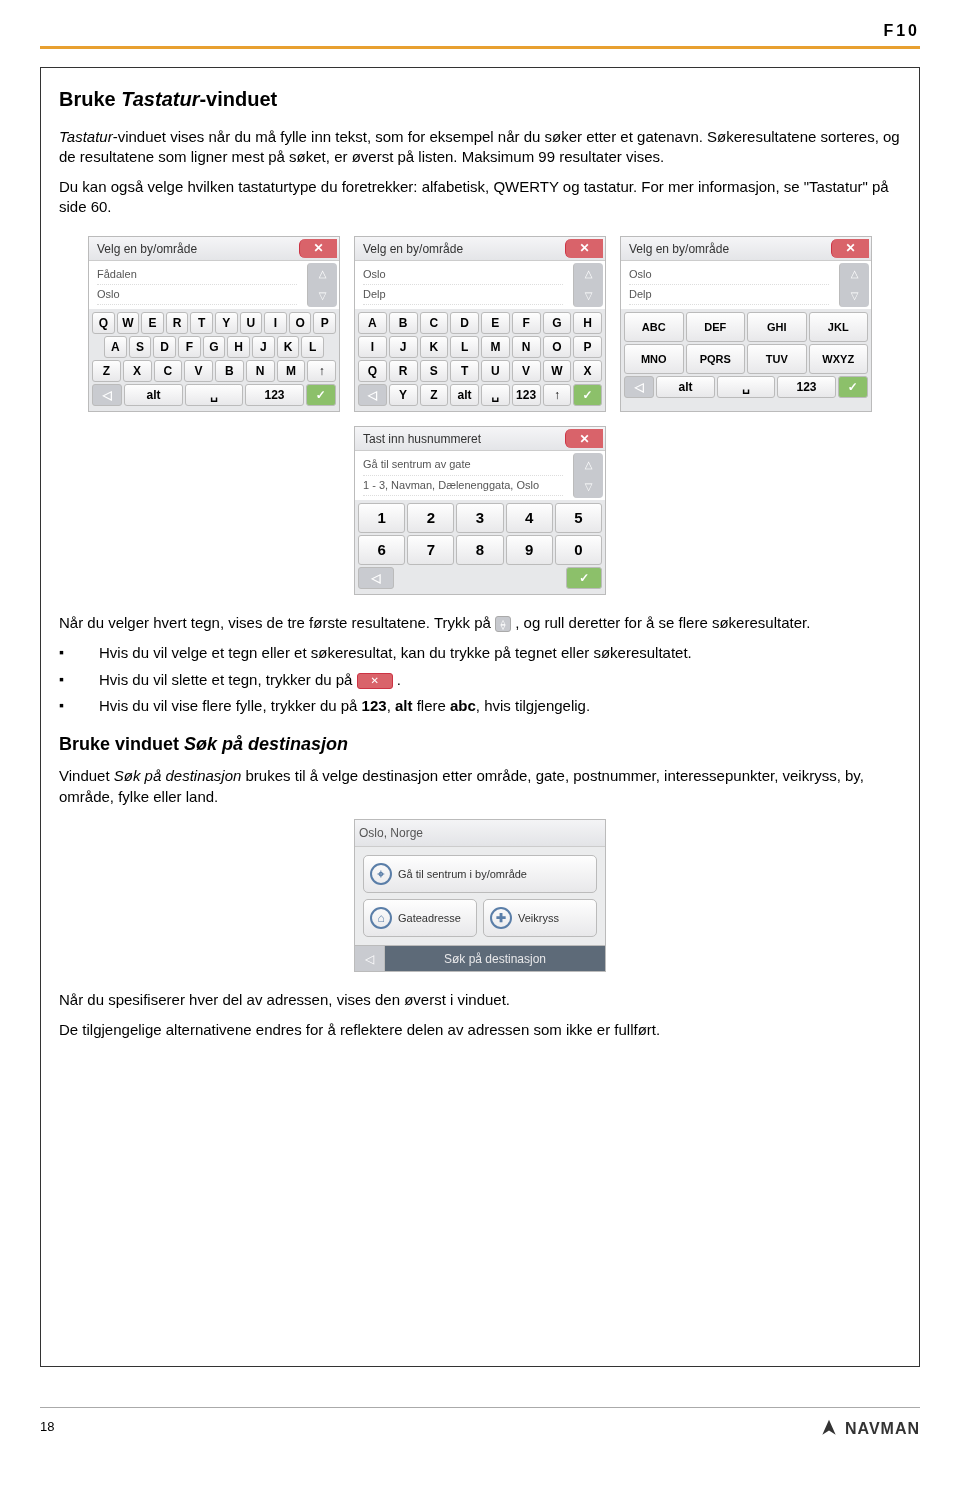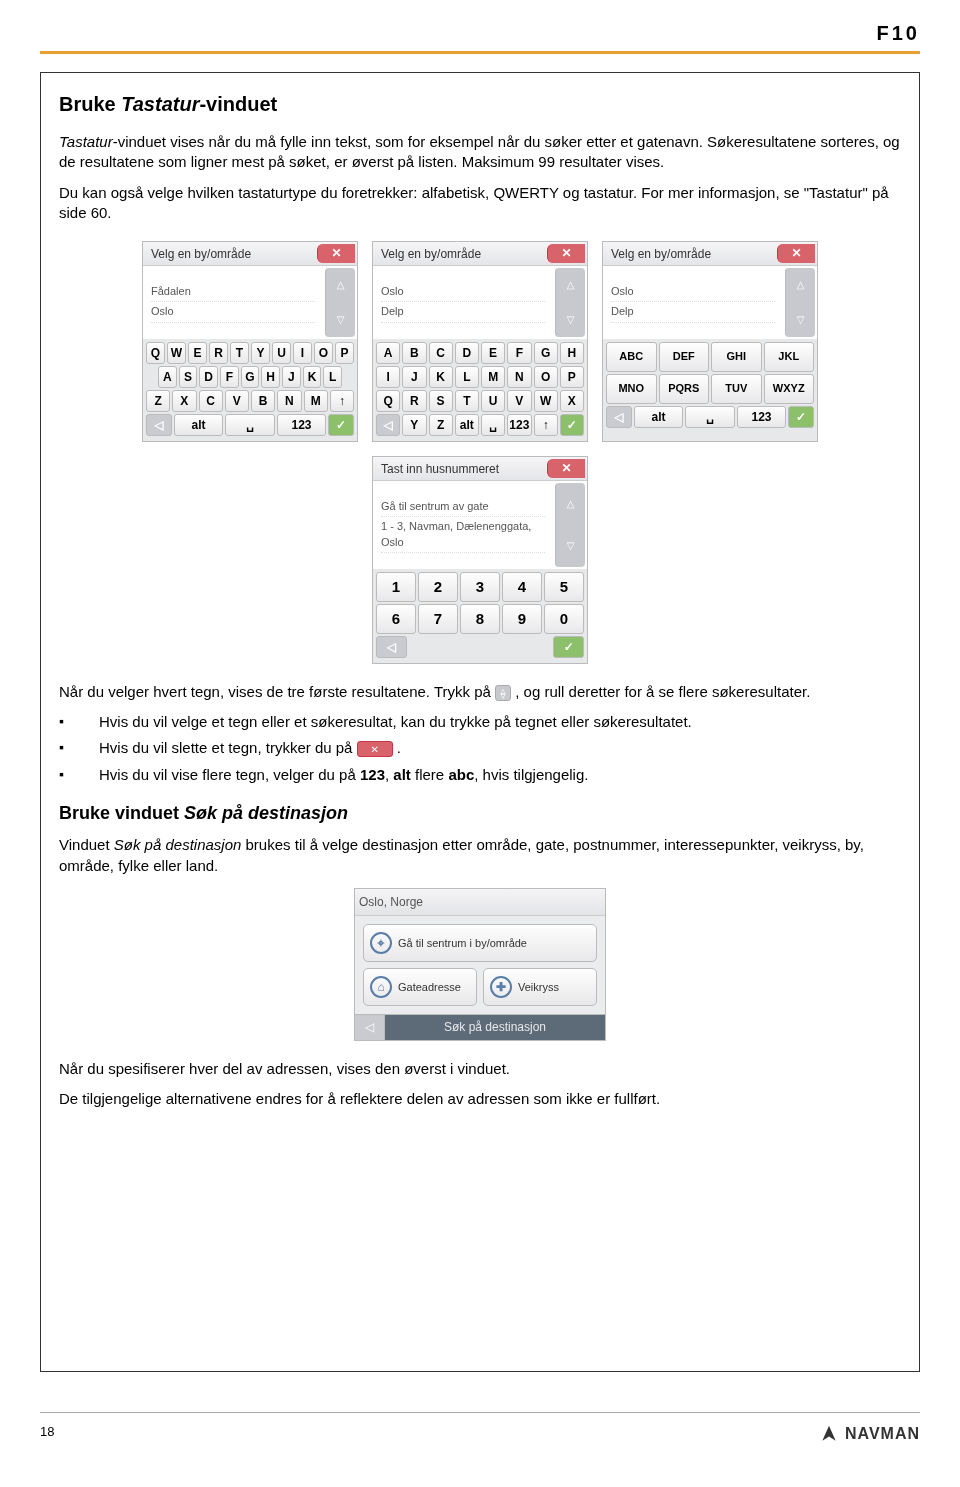--- a/index.html
+++ b/index.html
@@ -14,21 +14,21 @@
   }
   .page {
     padding: 20px 40px 0 40px;
   }
   .topbar {
     border-bottom: 3px solid #e8a030;
     padding-bottom: 4px;
     text-align: right;
     font-family: "Arial Black", Arial, sans-serif;
     letter-spacing: 3px;
-    font-size: 20px;
+    font-size: 16px;
     font-weight: 900;
     margin-bottom: 18px;
   }
   .content-box {
     border: 1px solid #333;
     padding: 18px 18px 30px 18px;
     min-height: 1300px;
   }
   h2.main-title {
     font-size: 20px;
@@ -61,21 +61,21 @@
 
   
   .kb-grid {
     display: flex;
     flex-wrap: wrap;
     gap: 14px;
     justify-content: center;
     margin: 18px 0 18px 0;
   }
   .kb {
-    width: 216px;
+    width: 252px;
     border: 1px solid #bbb;
     background: #e7e8ea;
     font-size: 12px;
   }
   .kb-header {
     display: flex;
     align-items: stretch;
     height: 24px;
     background: linear-gradient(#f5f5f7,#e4e5e8);
     border-bottom: 1px solid #ccc;
@@ -98,21 +98,21 @@
     border-radius: 6px 0 0 6px;
     margin: 2px 2px 2px 0;
   }
   .kb-results {
     background: #fff;
     display: flex;
     align-items: stretch;
   }
   .kb-results-list {
     flex: 1;
-    padding: 16px 8px;
+    padding: 4px 8px;
     font-size: 11px;
     color: #555;
     font-style: italic;
     line-height: 1.4;
   }
   .kb-results-list div { border-bottom: 1px dotted #ddd; padding: 2px 0; font-style: normal; }
   .btn-scroll {
     width: 30px;
     background: #c7c9ce;
     display: flex;
@@ -495,21 +495,21 @@
     </p>
 
     <ul class="bullets">
       <li>Hvis du vil velge et tegn eller et søkeresultat, kan du trykke på tegnet eller søkeresultatet.</li>
       <li>
         <span>Hvis du vil slette et tegn, trykker du på </span>
         <span class="inline-badge inline-del">✕</span>
         <span>.</span>
       </li>
       <li>
-        <span>Hvis du vil vise flere tegn, velger du på </span><span class="bold">123</span><span>, </span><span class="bold">alt</span><span> flere </span><span class="bold">abc</span><span>, hvis tilgjengelig.</span>
+        <span>Hvis du vil vise flere fylle, trykker du på </span><span class="bold">123</span><span>, </span><span class="bold">alt</span><span> flere </span><span class="bold">abc</span><span>, hvis tilgjengelig.</span>
       </li>
     </ul>
 
     <h3 class="sub-title">
       <span>Bruke vinduet </span><span class="ital">Søk på destinasjon</span>
     </h3>
 
     <p>
       <span>Vinduet </span><span class="ital">Søk på destinasjon</span><span> brukes til å velge destinasjon etter område, gate, postnummer, interessepunkter, veikryss, by, område, fylke eller land.</span>
     </p>

